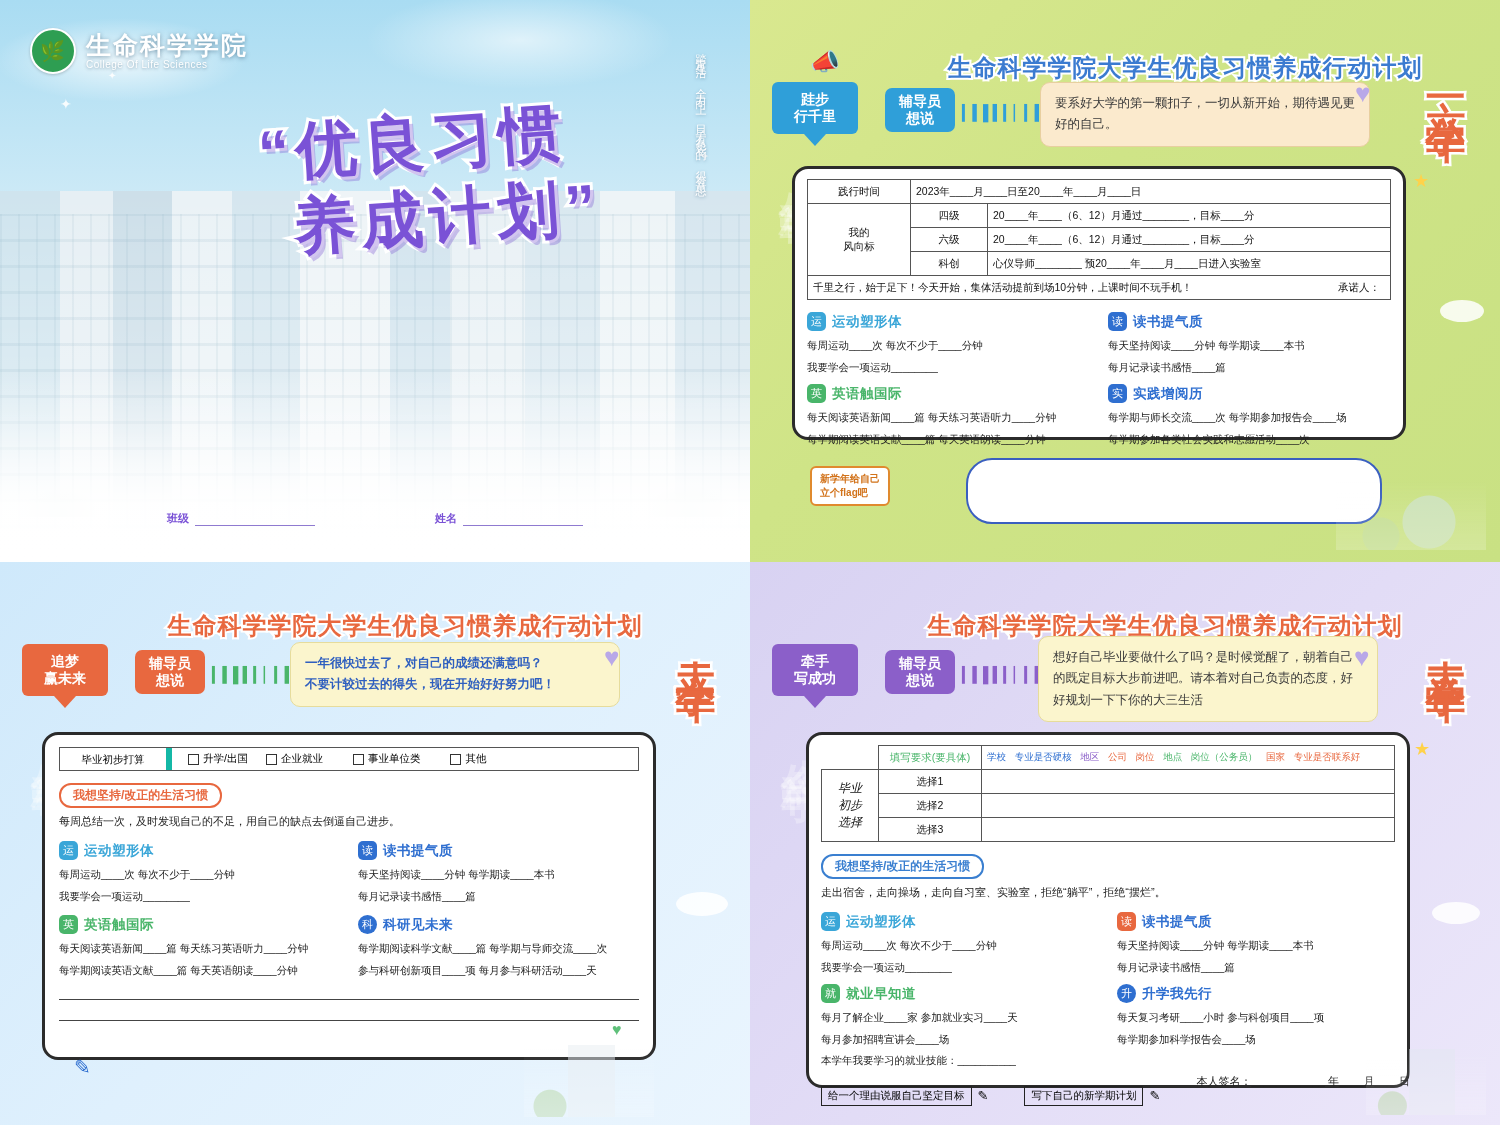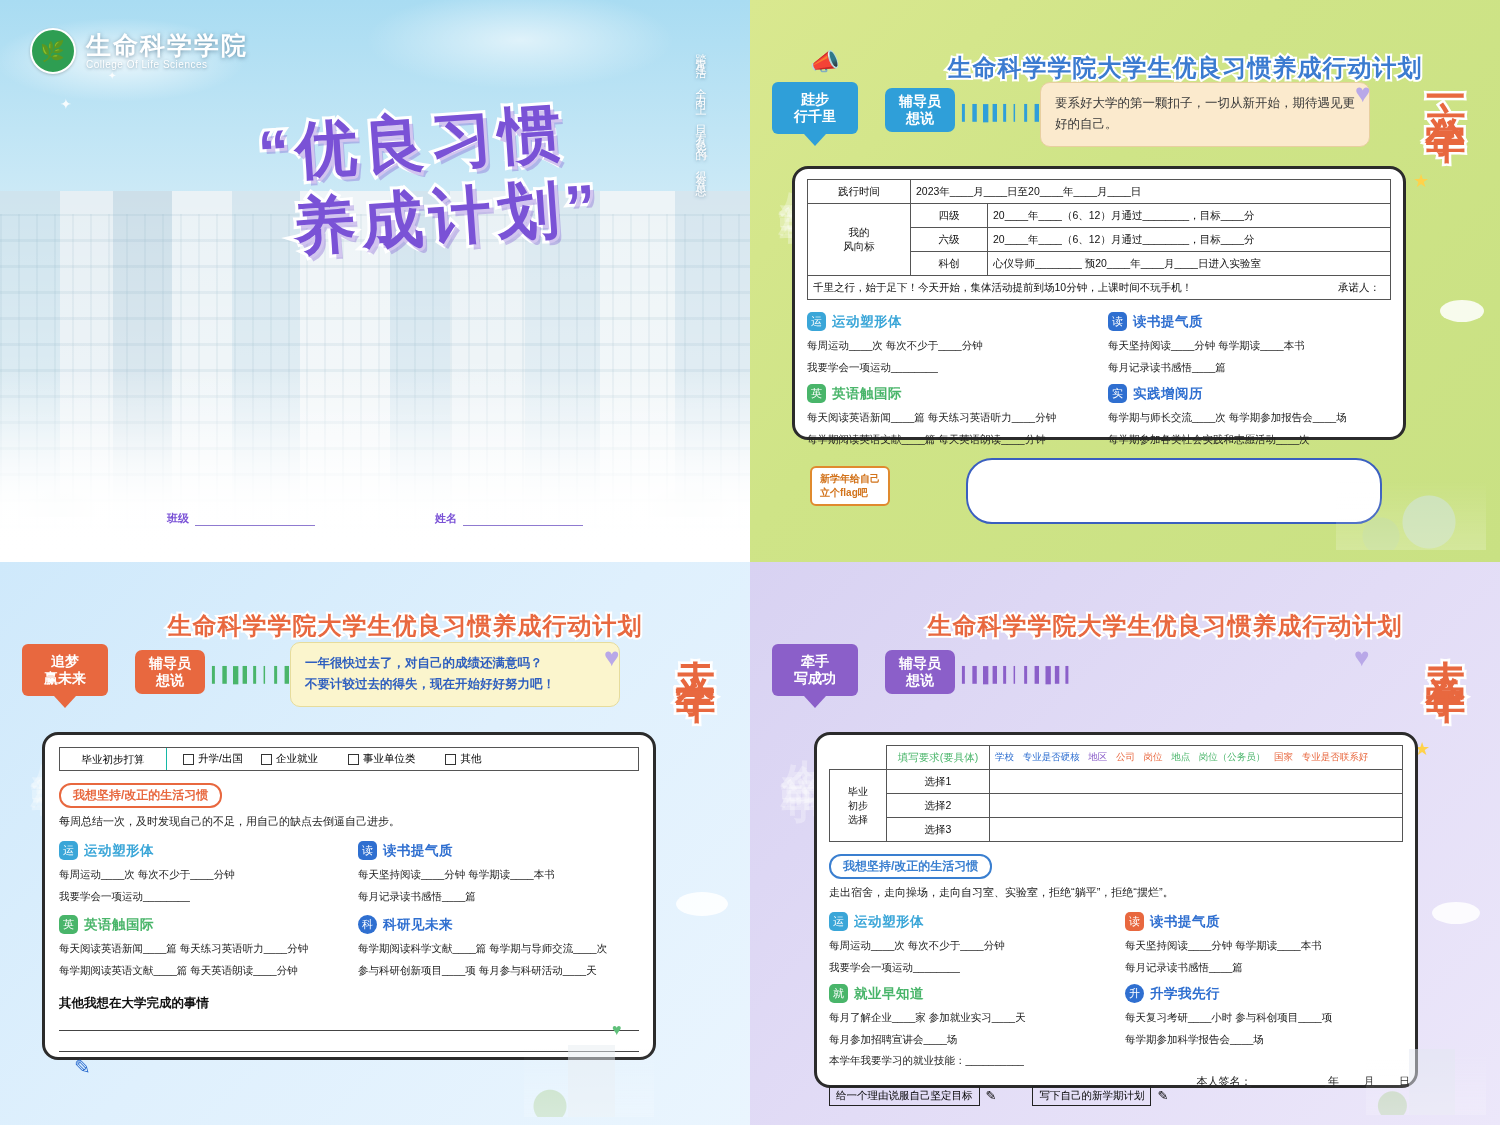--- a/index.html
+++ b/index.html
@@ -328,21 +328,21 @@
 
     <div class="sideword" style="right:26px;top:66px;font-size:40px;color:#e8683f;">大二学年</div>
 
     <div class="heart" style="left:604px;top:80px;color:#b9a8e8;">♥</div>
     <div class="heart" style="left:632px;top:226px;color:#f2b9cf;font-size:18px;">♥</div>
 
     <div class="sheet" style="left:42px;top:170px;width:608px;height:322px;">
       <div style="padding:12px 14px 0 14px;">
 
         <div style="border:1px solid #555;display:flex;align-items:center;font-size:10.5px;height:22px;">
-          <div style="width:106px;text-align:center;border-right:1px solid #14b8a6;height:100%;line-height:22px;">毕业初步打算</div>
+          <div style="width:106px;text-align:center;border-right:6px solid #14b8a6;height:100%;line-height:22px;">毕业初步打算</div>
           <label style="display:flex;align-items:center;gap:4px;margin-left:16px;">
             <span style="width:9px;height:9px;border:1px solid #333;display:inline-block;"></span>
             <span>升学/出国</span>
           </label>
           <label style="display:flex;align-items:center;gap:4px;margin-left:18px;">
             <span style="width:9px;height:9px;border:1px solid #333;display:inline-block;"></span>
             <span>企业就业</span>
           </label>
           <label style="display:flex;align-items:center;gap:4px;margin-left:30px;">
             <span style="width:9px;height:9px;border:1px solid #333;display:inline-block;"></span>
@@ -387,21 +387,20 @@
           <div>
             <div class="sec-head">
               <span class="sec-ico" style="background:#2f6fd0;border-radius:50%;">科</span>
               <span class="sec-name" style="color:#2f6fd0;">科研见未来</span>
             </div>
             <div class="row">每学期阅读科学文献____篇  每学期与导师交流____次</div>
             <div class="row">参与科研创新项目____项  每月参与科研活动____天</div>
           </div>
         </div>
 
-        <div style="margin-top:14px;font-size:12.5px;font-weight:bold;color:#111;">其他我想在大学完成的事情</div>
         <div style="border-bottom:1px solid #444;height:16px;margin-top:2px;"></div>
         <div style="border-bottom:1px solid #444;height:20px;"></div>
       </div>
     </div>
 
     <div style="position:absolute;left:74px;bottom:46px;font-size:20px;color:#2f6fd0;">✎</div>
     <div class="cloud" style="left:676px;top:330px;width:52px;height:24px;"></div>
     <div class="heart" style="left:612px;bottom:86px;color:#5fc07a;font-size:16px;">♥</div>
     <div class="campus" style="right:96px;bottom:8px;width:130px;height:72px;
       background:
@@ -418,47 +417,48 @@
     </div>
 
     <div class="badge" style="left:22px;top:82px;background:#8b5fc9;white-space:pre-line;">牵手
 写成功</div>
     <div style="position:absolute;left:54px;top:134px;border-left:11px solid transparent;border-right:11px solid transparent;border-top:12px solid #8b5fc9;"></div>
 
     <div class="speaker" style="left:135px;top:88px;background:#8b5fc9;white-space:pre-line;">辅导员
 想说</div>
     <div style="position:absolute;left:212px;top:104px;color:#8b5fc9;font-size:15px;letter-spacing:-1px;">▎▍▌▍▎▏▎▍▌▍▎</div>
 
+    <div class="bubble" style="left:288px;top:74px;width:310px;background:#fbf5cd;border:1px solid #e6dc9c;">想好自己毕业要做什么了吗？是时候觉醒了，朝着自己的既定目标大步前进吧。请本着对自己负责的态度，好好规划一下下你的大三生活</div>
 
     <div class="sideword" style="right:26px;top:66px;font-size:40px;color:#e8683f;">大三学年</div>
 
     <div class="heart" style="left:604px;top:80px;color:#b9a8e8;">♥</div>
     <div class="star" style="left:664px;top:176px;">★</div>
 
-    <div class="sheet" style="left:64px;top:170px;width:598px;height:350px;">
+    <div class="sheet" style="left:56px;top:170px;width:598px;height:350px;">
       <div style="padding:10px 12px 0 12px;">
         <table class="form">
           <tbody>
               <tr>
             <td style="width:46px;border:none;"></td>
             <td style="width:92px;text-align:center;color:#49b56a;">填写要求(要具体)</td>
             <td style="text-align:left;font-size:9.5px;" colspan="1">
               <span style="color:#2f6fd0;">学校</span>
               <span style="color:#2f6fd0;margin-left:6px;">专业是否硬核</span>
               <span style="color:#8b5fc9;margin-left:6px;">地区</span>
               <span style="color:#e8683f;margin-left:6px;">公司</span>
               <span style="color:#e8683f;margin-left:6px;">岗位</span>
               <span style="color:#49b56a;margin-left:6px;">地点</span>
               <span style="color:#49b56a;margin-left:6px;">岗位（公务员）</span>
               <span style="color:#e8683f;margin-left:6px;">国家</span>
               <span style="color:#e8683f;margin-left:6px;">专业是否联系好</span>
             </td>
           </tr>
           <tr>
-            <td rowspan="3" style="width:46px;text-align:center;white-space:pre-line;font-size:10px;">毕业
+            <td rowspan="3" style="width:46px;text-align:center;white-space:pre-line;font-size:12px;font-style:italic;">毕业
 初步
 选择</td>
             <td style="text-align:center;">选择1</td>
             <td></td>
           </tr>
           <tr>
             <td style="text-align:center;">选择2</td>
             <td></td>
           </tr>
           <tr>

